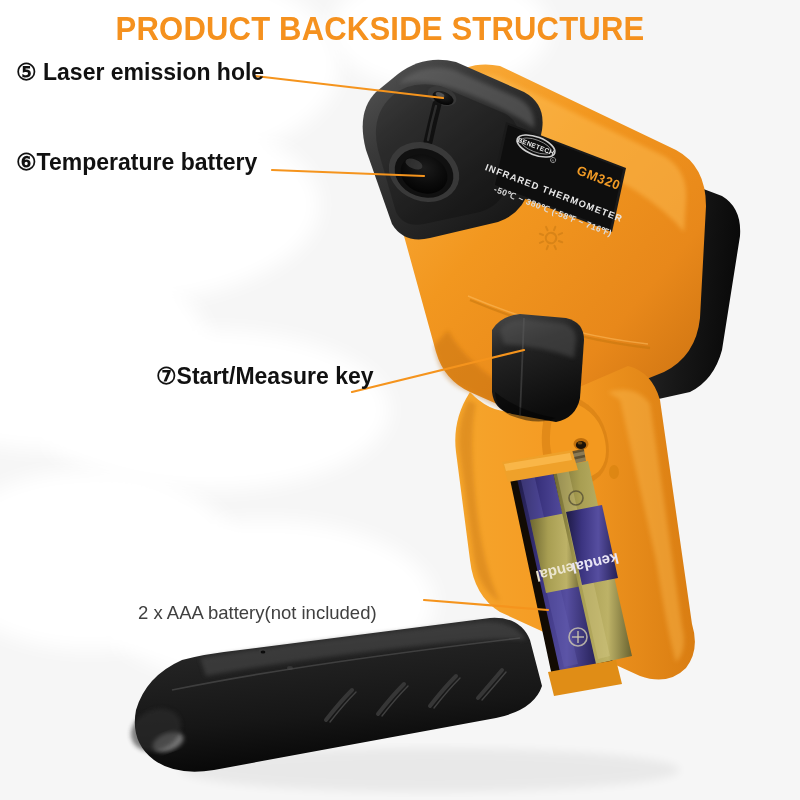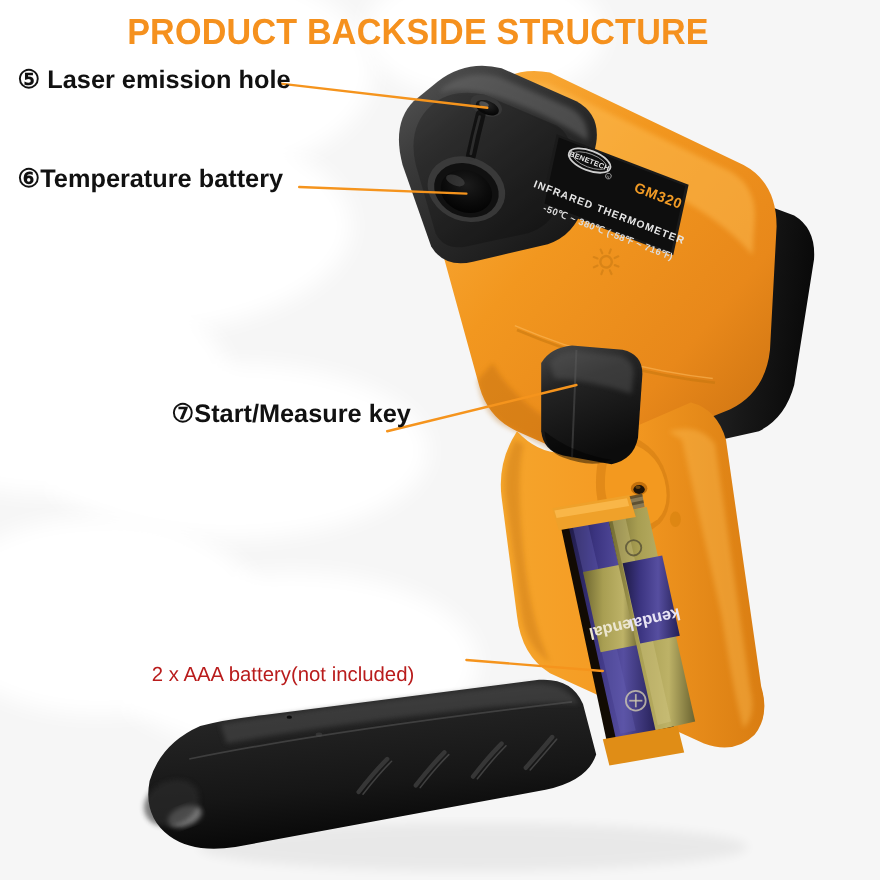--- a/index.html
+++ b/index.html
@@ -42,21 +42,21 @@
   
   .caption {
     position:absolute;
     font-weight:bold;
     color:#111;
     white-space:nowrap;
     line-height:1.12;
   }
   .sub {
     position:absolute;
-    color:#b91c1c;
+    color:#404040;
     font-size:18.5px;
     white-space:nowrap;
     font-weight:normal;
   }
   #cap5 { left:16px;  top:60px;  font-size:23px; }
   #cap6 { left:16px;  top:150px; font-size:23px; }
   #cap7 { left:108px; top:364px; font-size:23px;margin-left:48px; }
   #cap8 { left:112px; top:568px; font-size:24px; }
   #sub8 { left:138px; top:602px; }
 

